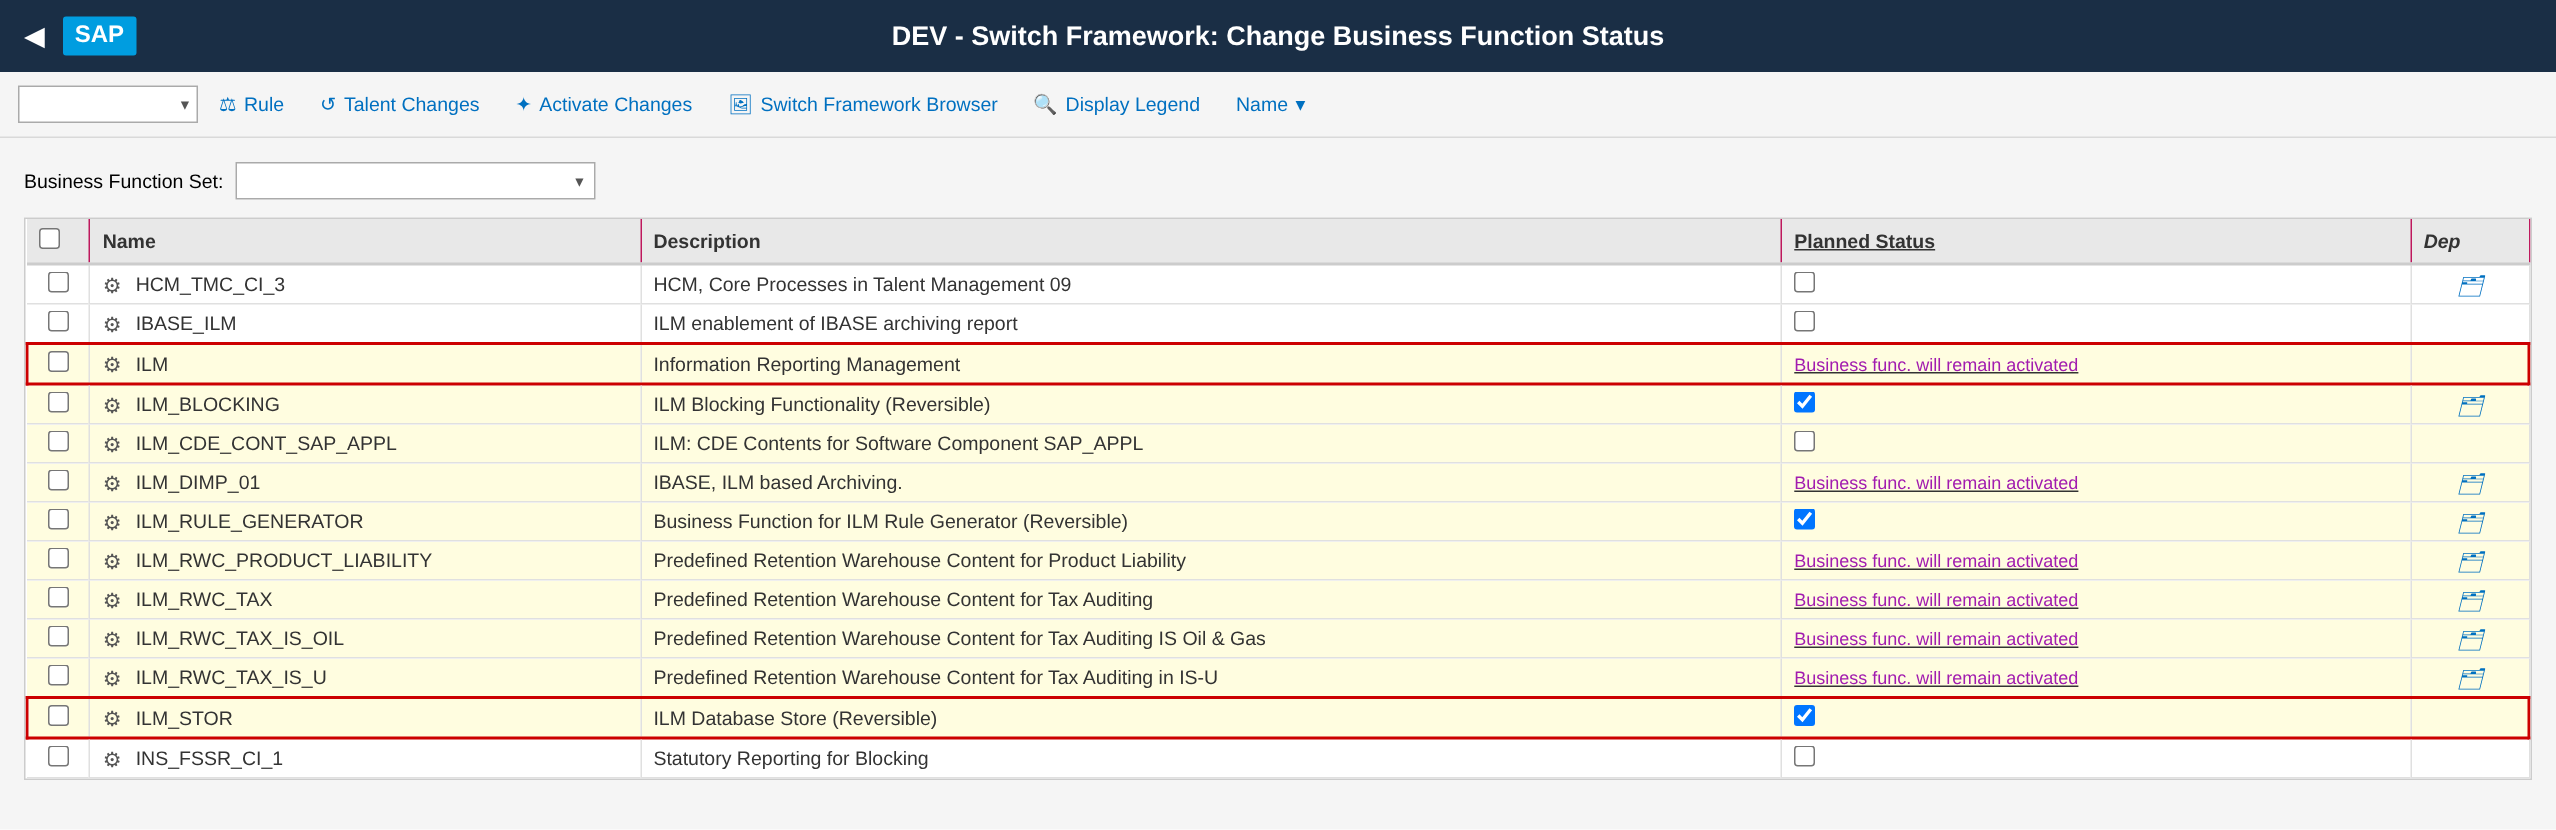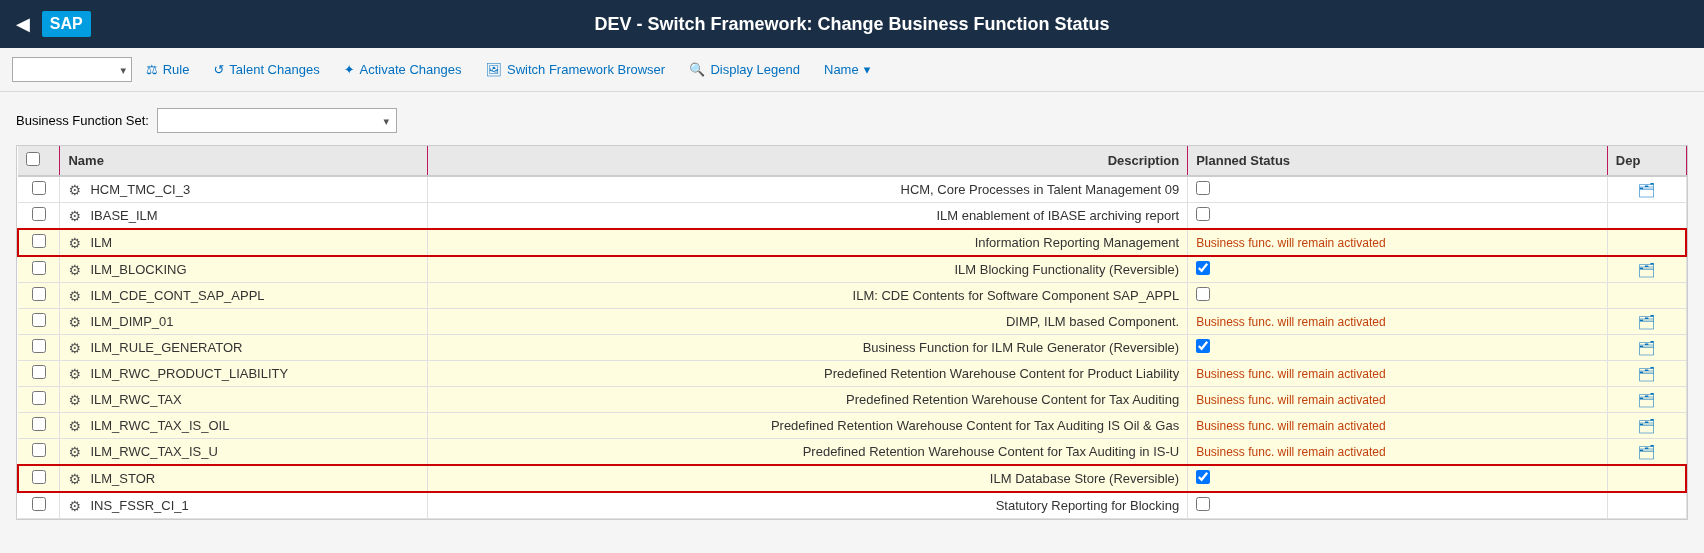--- a/index.html
+++ b/index.html
@@ -159,23 +159,23 @@
       font-size: 13px;
       color: #333;
       border-right: 1px solid #e0e0e0;
       white-space: nowrap;
       overflow: hidden;
       text-overflow: ellipsis;
     }
 
     .col-check { width: 32px; }
     .col-name { width: 280px; }
-    .col-desc { width: 580px; text-align: right; }
-    .col-status { width: 320px; }
-    .col-dep { width: 60px; }
+    .col-desc { width: 580px; }
+    .col-status { width: 320px; text-decoration: underline; }
+    .col-dep { width: 60px; font-style: italic; }
 
     .row-highlight { background: #fffde0; }
 
     .cell-name {
       display: flex;
       align-items: center;
       gap: 6px;
     }
     .icon-func {
       display: inline-block;
@@ -189,21 +189,21 @@
       text-align: center;
     }
     input[type="checkbox"] {
       cursor: pointer;
       width: 14px;
       height: 14px;
     }
 
     .status-text {
       font-size: 12px;
-      color: #c2410c;
+      color: #a21caf;
     }
 
     .dep-icon {
       text-align: center;
       font-size: 14px;
       color: #0070c0;
     }
 
     
     tr.row-red-border td {
@@ -349,21 +349,21 @@
             <td class="col-dep dep-icon"></td>
           </tr>
           <tr class="row-highlight">
             <td class="checkbox-cell col-check"><input type="checkbox" style=""></td>
             <td class="col-name">
               <div class="cell-name">
                 <span class="icon-func">⚙</span>
                 <span>ILM_DIMP_01</span>
               </div>
             </td>
-            <td class="col-desc"><span>DIMP, ILM based Component.</span></td>
+            <td class="col-desc"><span>IBASE, ILM based Archiving.</span></td>
             <td class="col-status"><span class="status-text">Business func. will remain activated</span></td>
             <td class="col-dep dep-icon"><span>🗂</span></td>
           </tr>
           <tr class="row-highlight">
             <td class="checkbox-cell col-check"><input type="checkbox" style=""></td>
             <td class="col-name">
               <div class="cell-name">
                 <span class="icon-func">⚙</span>
                 <span>ILM_RULE_GENERATOR</span>
               </div>

